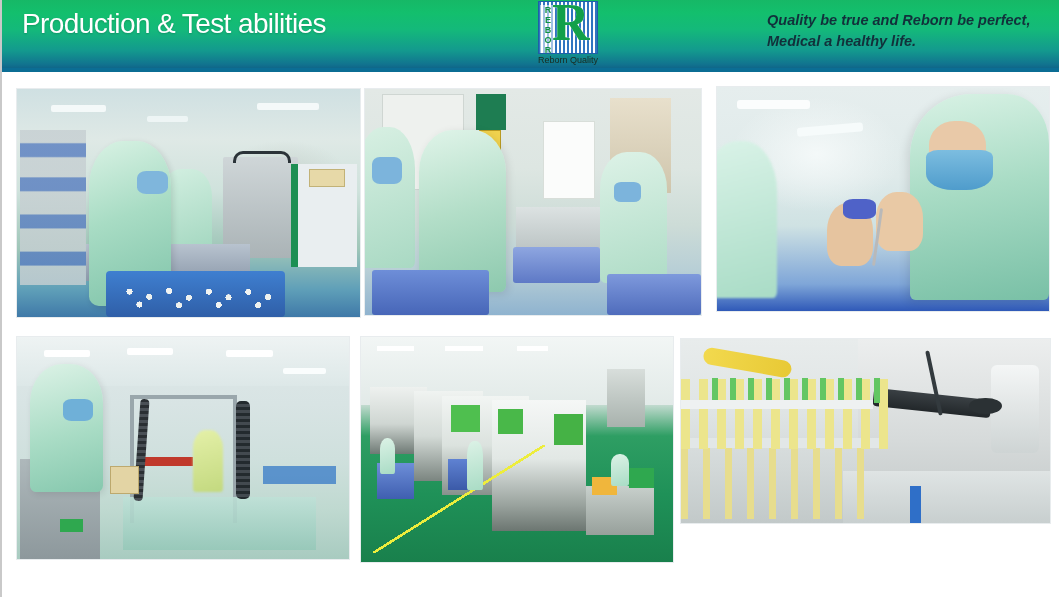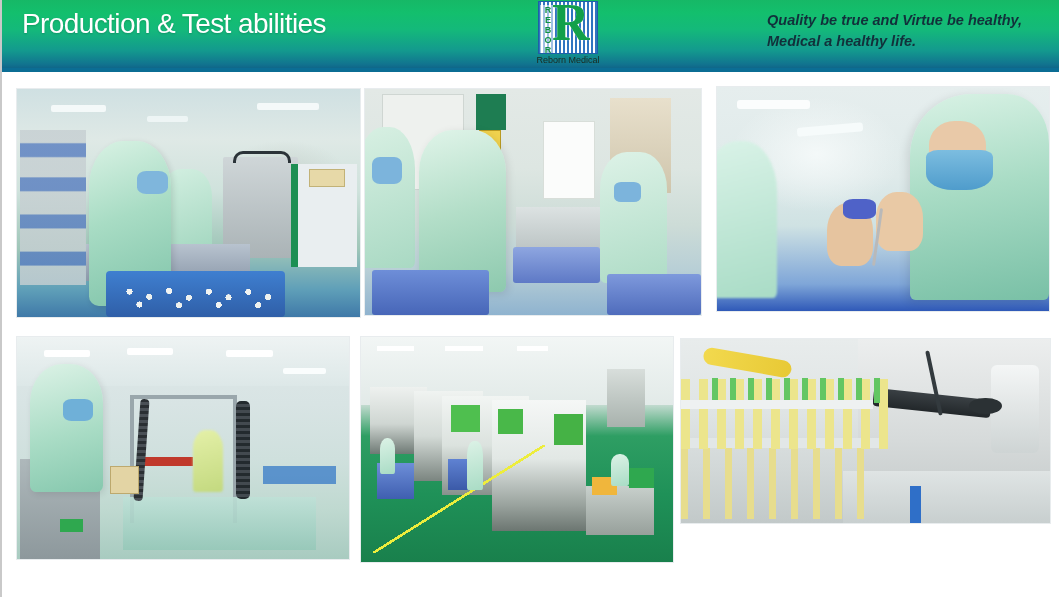--- a/index.html
+++ b/index.html
@@ -507,25 +507,25 @@
 <div id="slide">
 
   <div id="banner">
     <div id="page-title">Production &amp; Test abilities</div>
 
     <div id="logo-block">
       <div id="logo-mark">
         <div id="logo-vertical">REBORN</div>
         <div id="logo-r">R</div>
       </div>
-      <div id="logo-caption">Reborn Medical</div>
+      <div id="logo-caption">Reborn Quality</div>
     </div>
 
     <div id="tagline">
-      <span class="tline">Quality be true and Virtue be healthy,</span>
+      <span class="tline">Quality be true and Reborn be perfect,</span>
       <span class="tline">Medical a healthy life.</span>
     </div>
   </div>
   <div id="banner-underline"></div>
 
   <div id="photo-1" class="photo">
     <div class="ph-inner">
       <div class="light-a"></div>
       <div class="light-b"></div>
       <div class="light-c"></div>

